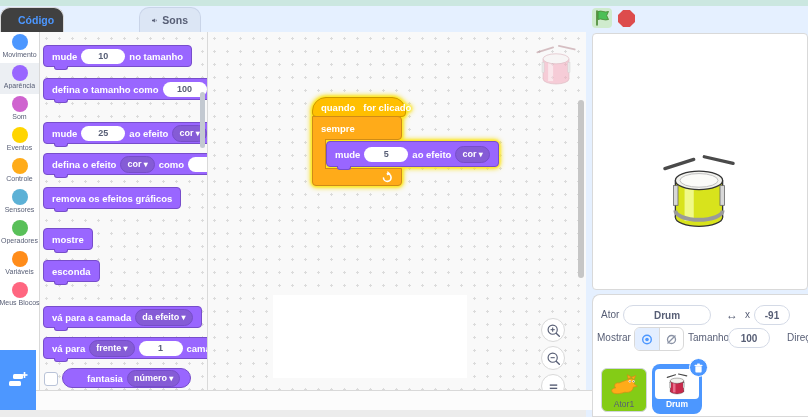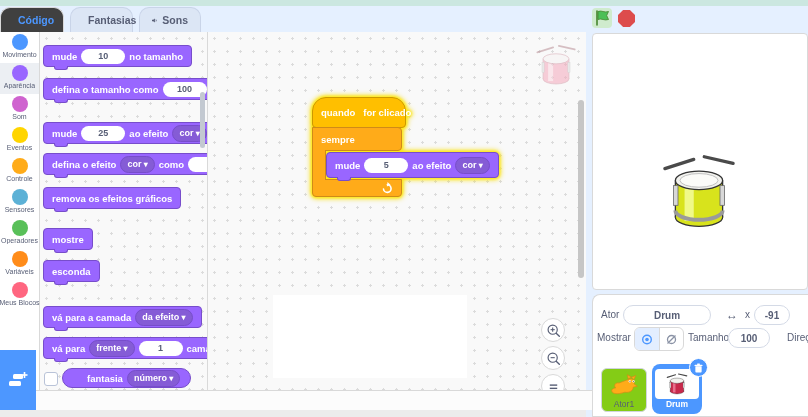--- a/index.html
+++ b/index.html
@@ -40,21 +40,21 @@
   .dd::after{content:" ▾";font-size:8px;}
   .reporter{position:absolute;height:20px;background:#9966FF;border:1px solid #774DCB;border-radius:99px;color:#fff;
             font-size:9.5px;font-weight:bold;display:flex;align-items:center;gap:4px;padding:0 10px;white-space:nowrap;box-sizing:border-box;}
   .chk{position:absolute;width:12px;height:12px;background:#fff;border:1px solid #B9C3D8;border-radius:3px;}
 
   .pal-scroll{position:absolute;right:2px;top:60px;width:5px;height:56px;background:#C3C9D1;border-radius:3px;}
   .ws-scroll{position:absolute;left:370px;top:68px;width:6px;height:178px;background:#C6C6C6;border-radius:3px;}
 
   
   .script{position:absolute;left:104px;top:65px;filter:drop-shadow(0 0 1.5px #FFE91A) drop-shadow(0 0 1.5px #FFE91A) drop-shadow(0 0 2.5px #F7DC14);}
-  .hat{background:#FFBF00;border:1px solid #CC9900;border-radius:14px 14px 4px 4px;height:31px;width:94px;display:flex;align-items:center;gap:4px;
+  .hat{background:#FFBF00;border:1px solid #CC9900;border-radius:14px 14px 4px 4px;height:20px;width:94px;display:flex;align-items:center;gap:4px;
        padding:0 8px;color:#fff;font-size:9.5px;font-weight:bold;white-space:nowrap;box-sizing:border-box;text-align:center;}
   .loop-top{background:#FFAB19;border:1px solid #CF8B17;border-radius:0 4px 4px 0;height:24px;width:90px;display:flex;align-items:center;
             padding:0 8px;color:#fff;font-size:9.5px;font-weight:bold;box-sizing:border-box;margin-top:-1px;}
   .loop-body{display:flex;margin-top:-1px;}
   .spine{width:14px;background:#FFAB19;border-left:1px solid #CF8B17;border-right:1px solid #CF8B17;box-sizing:border-box;}
   .inner-blk{position:relative;margin:2px 0 2px 0;height:26px;}
   .loop-bottom{background:#FFAB19;border:1px solid #CF8B17;border-radius:0 0 4px 4px;height:18px;width:90px;display:flex;align-items:center;
                justify-content:flex-end;padding:0 8px;box-sizing:border-box;margin-top:-1px;}
 
   .white-rect{position:absolute;left:65px;top:263px;width:194px;height:83px;background:#FFFFFF;}
@@ -94,26 +94,20 @@
 
 <div class="app">
   <div class="top-strip"></div>
 
   <div class="tab active" style="left:0;width:64px;">
     <svg width="14" height="11" viewBox="0 0 14 11">
         <rect x="0" y="0" width="9" height="4" rx="1.5" fill="#4C97FF"></rect>
         <rect x="3" y="5.5" width="11" height="4" rx="1.5" fill="#4C97FF"></rect>
       </svg>
     <span>Código</span>
-  </div>
-  <div class="tab" style="left:70px;width:63px;">
-    <svg width="12" height="12" viewBox="0 0 12 12">
-        <path d="M10 0 L12 2 L5.5 8.5 C4.5 9.5 2.5 9.5 1 11 C2 9 1.8 8 3 6.5 Z" fill="#575E75"></path>
-      </svg>
-    <span>Fantasias</span>
   </div>
   <div class="tab" style="left:139px;width:62px;">
     <svg width="13" height="11" viewBox="0 0 13 11">
         <path d="M0 3.5 h3 L7 0.5 v10 L3 7.5 H0 Z" fill="#575E75"></path>
         <path d="M9 2.5 a3.5 3.5 0 0 1 0 6 M9.5 4.2 a1.8 1.8 0 0 1 0 2.6" stroke="#575E75" stroke-width="1.1" fill="none"></path>
       </svg>
     <span>Sons</span>
   </div>
 
   <div class="flag-btn">

